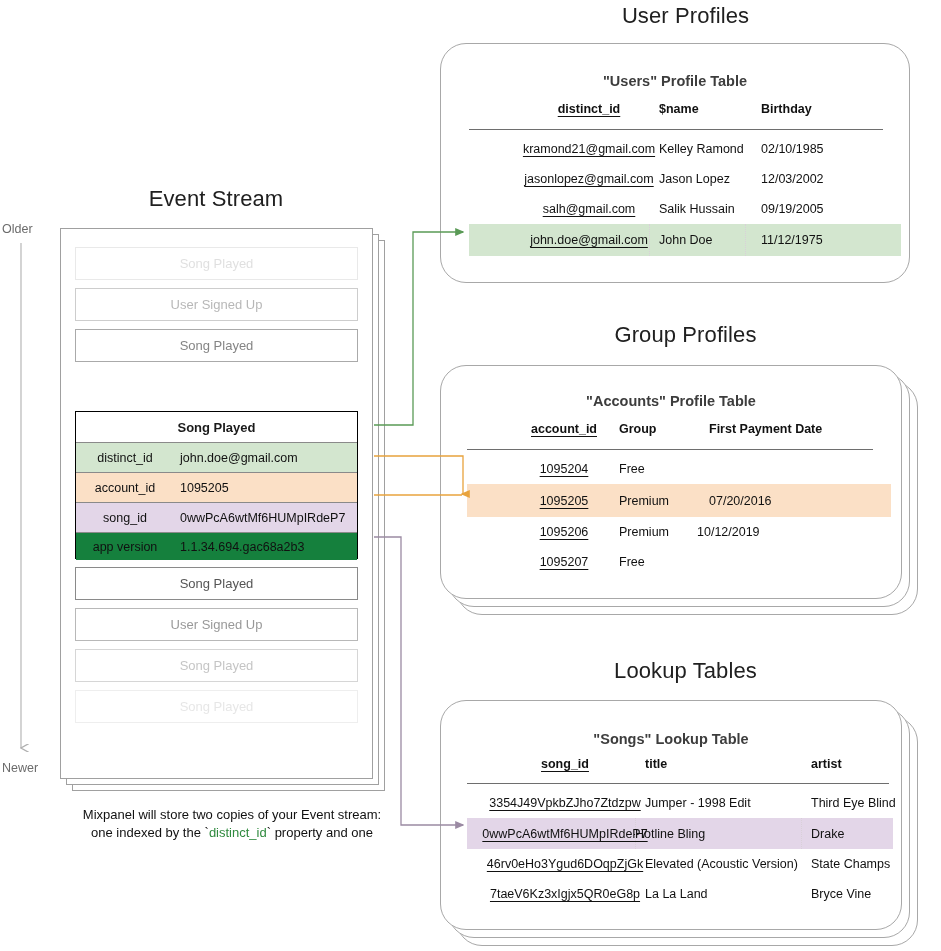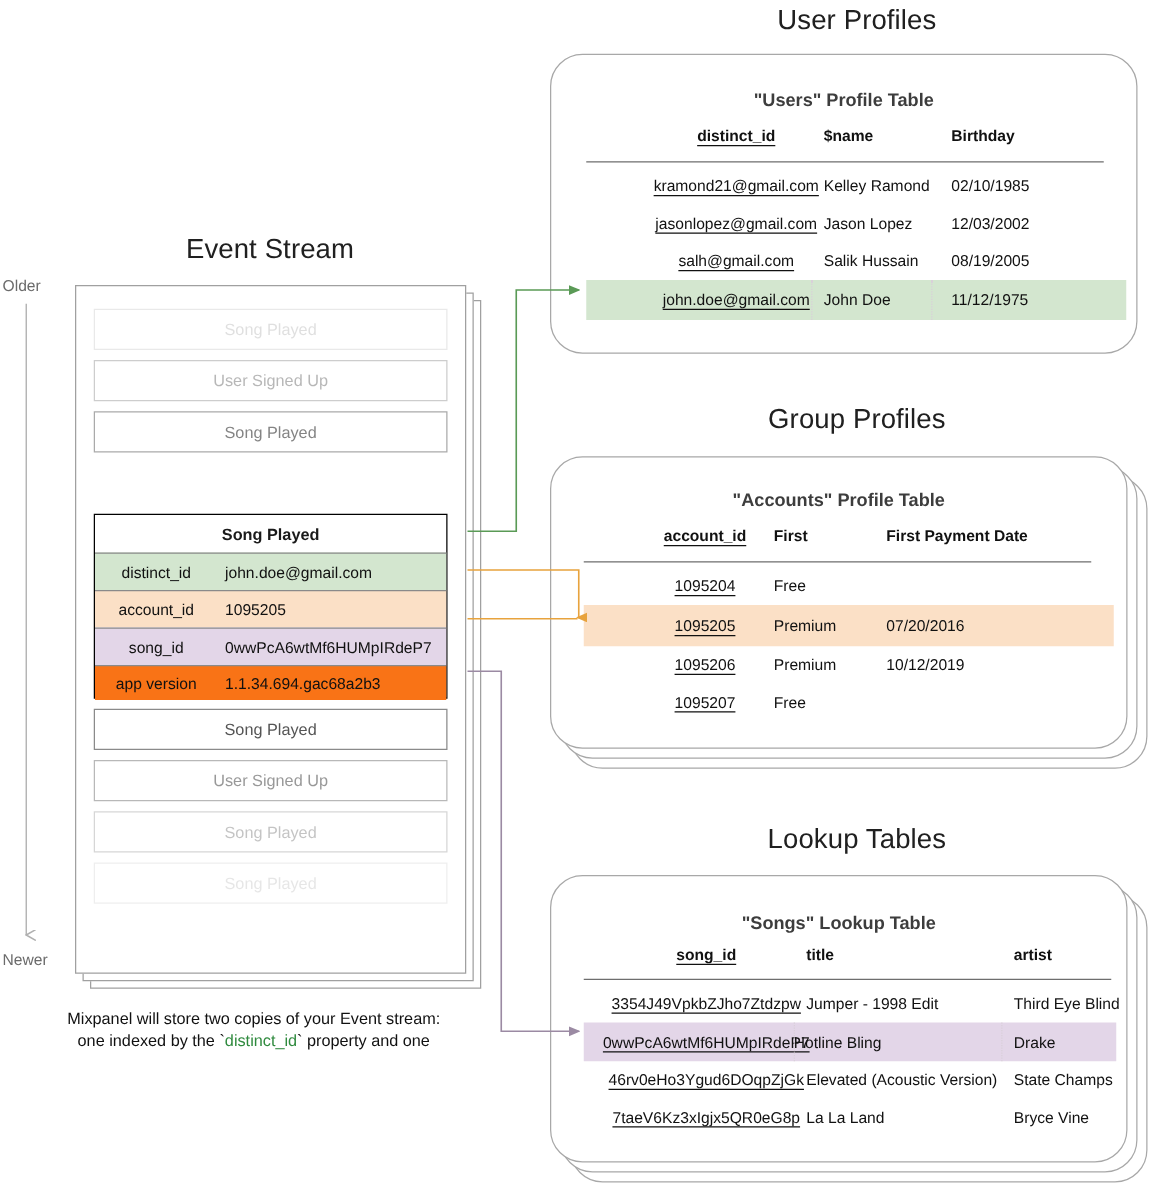--- a/index.html
+++ b/index.html
@@ -219,42 +219,42 @@
       <div class="prop-row hl-orange" style="top:60px; height:30px;">
         <span class="prop-key">account_id</span>
         <span class="prop-val">1095205</span>
       </div>
 
       <div class="prop-row hl-purple" style="top:90px; height:30px;">
         <span class="prop-key">song_id</span>
         <span class="prop-val">0wwPcA6wtMf6HUMpIRdeP7</span>
       </div>
 
-      <div class="prop-row" style="top:120px; height:28px; background:#f97316;">
+      <div class="prop-row" style="top:120px; height:28px; background:#15803d;">
         <span class="prop-key">app version</span>
         <span class="prop-val">1.1.34.694.gac68a2b3</span>
       </div>
     </div>
 
     <div class="ev-card" style="left:14px; top:338px; width:283px; height:33px; opacity:1;">
       <span>Song Played</span>
     </div>
     <div class="ev-card" style="left:14px; top:379px; width:283px; height:33px; opacity:0.6;">
       <span>User Signed Up</span>
     </div>
     <div class="ev-card" style="left:14px; top:420px; width:283px; height:33px; opacity:0.34;">
       <span>Song Played</span>
     </div>
     <div class="ev-card" style="left:14px; top:461px; width:283px; height:33px; opacity:0.14;">
       <span>Song Played</span>
     </div>
   </div>
 </div>
 
-<div id="stream-caption" style="left:23px; top:806px; width:360px;">
+<div id="stream-caption" style="left:52px; top:806px; width:360px;">
   <div>Mixpanel will store two copies of your Event stream:</div>
   <div>
     <span>one indexed by the `</span><span class="tok-green">distinct_id</span><span>` property and one</span>
   </div>
 </div>
 
 <div class="card-stack" style="left:440px; top:43px; width:478px; height:240px;">
   <div class="card-front" style="width:470px; height:240px;">
     <div class="tbl-title" style="top:29px;">"Users" Profile Table</div>
 
@@ -272,21 +272,21 @@
         <span class="cell" style="left:320px;">02/10/1985</span>
       </div>
       <div class="trow" style="top:62px; height:30px;">
         <span class="cell u" style="left:68px; width:160px; text-align:center;">jasonlopez@gmail.com</span>
         <span class="cell" style="left:218px;">Jason Lopez</span>
         <span class="cell" style="left:320px;">12/03/2002</span>
       </div>
       <div class="trow" style="top:92px; height:30px;">
         <span class="cell u" style="left:68px; width:160px; text-align:center;">salh@gmail.com</span>
         <span class="cell" style="left:218px;">Salik Hussain</span>
-        <span class="cell" style="left:320px;">08/19/2005</span>
+        <span class="cell" style="left:320px;">09/19/2005</span>
       </div>
       <div class="trow hl-green" style="top:122px; height:32px; left:28px; right:10px;">
         <span class="cell u" style="left:40px; width:160px; text-align:center;">john.doe@gmail.com</span>
         <span class="cell" style="left:190px;">John Doe</span>
         <span class="cell" style="left:292px;">11/12/1975</span>
         <span class="vsep" style="left:180px; top:0; height:32px;"></span>
         <span class="vsep" style="left:276px; top:0; height:32px;"></span>
       </div>
     </div>
   </div>
@@ -294,39 +294,39 @@
 
 <div class="card-stack" style="left:440px; top:365px; width:478px; height:250px;">
   <div class="card-layer" style="left:16px; top:16px; width:462px; height:234px;"></div>
   <div class="card-layer" style="left:8px; top:8px; width:462px; height:234px;"></div>
   <div class="card-front" style="width:462px; height:234px;">
     <div class="tbl-title" style="top:27px;">"Accounts" Profile Table</div>
 
     <div class="tbl" style="left:0; top:56px; width:462px;">
       <div class="thead-row" style="top:0; height:22px;">
         <div class="th u" style="left:60px; width:126px; text-align:center;">account_id</div>
-        <div class="th" style="left:178px;">First</div>
+        <div class="th" style="left:178px;">Group</div>
         <div class="th" style="left:268px;">First Payment Date</div>
       </div>
       <div class="hrule" style="left:26px; width:406px; top:27px;"></div>
 
       <div class="trow" style="top:32px; height:30px;">
         <span class="cell u" style="left:60px; width:126px; text-align:center;">1095204</span>
         <span class="cell" style="left:178px;">Free</span>
         <span class="cell" style="left:268px;"></span>
       </div>
       <div class="trow hl-orange" style="top:62px; height:33px; left:26px; right:12px;">
         <span class="cell u" style="left:34px; width:126px; text-align:center;">1095205</span>
         <span class="cell" style="left:152px;">Premium</span>
         <span class="cell" style="left:242px;">07/20/2016</span>
       </div>
       <div class="trow" style="top:95px; height:30px;">
         <span class="cell u" style="left:60px; width:126px; text-align:center;">1095206</span>
         <span class="cell" style="left:178px;">Premium</span>
-        <span class="cell" style="left:268px;">10/12/2019</span>
+        <span class="cell" style="left:256px;">10/12/2019</span>
       </div>
       <div class="trow" style="top:125px; height:30px;">
         <span class="cell u" style="left:60px; width:126px; text-align:center;">1095207</span>
         <span class="cell" style="left:178px;">Free</span>
         <span class="cell" style="left:268px;"></span>
       </div>
     </div>
   </div>
 </div>
 

